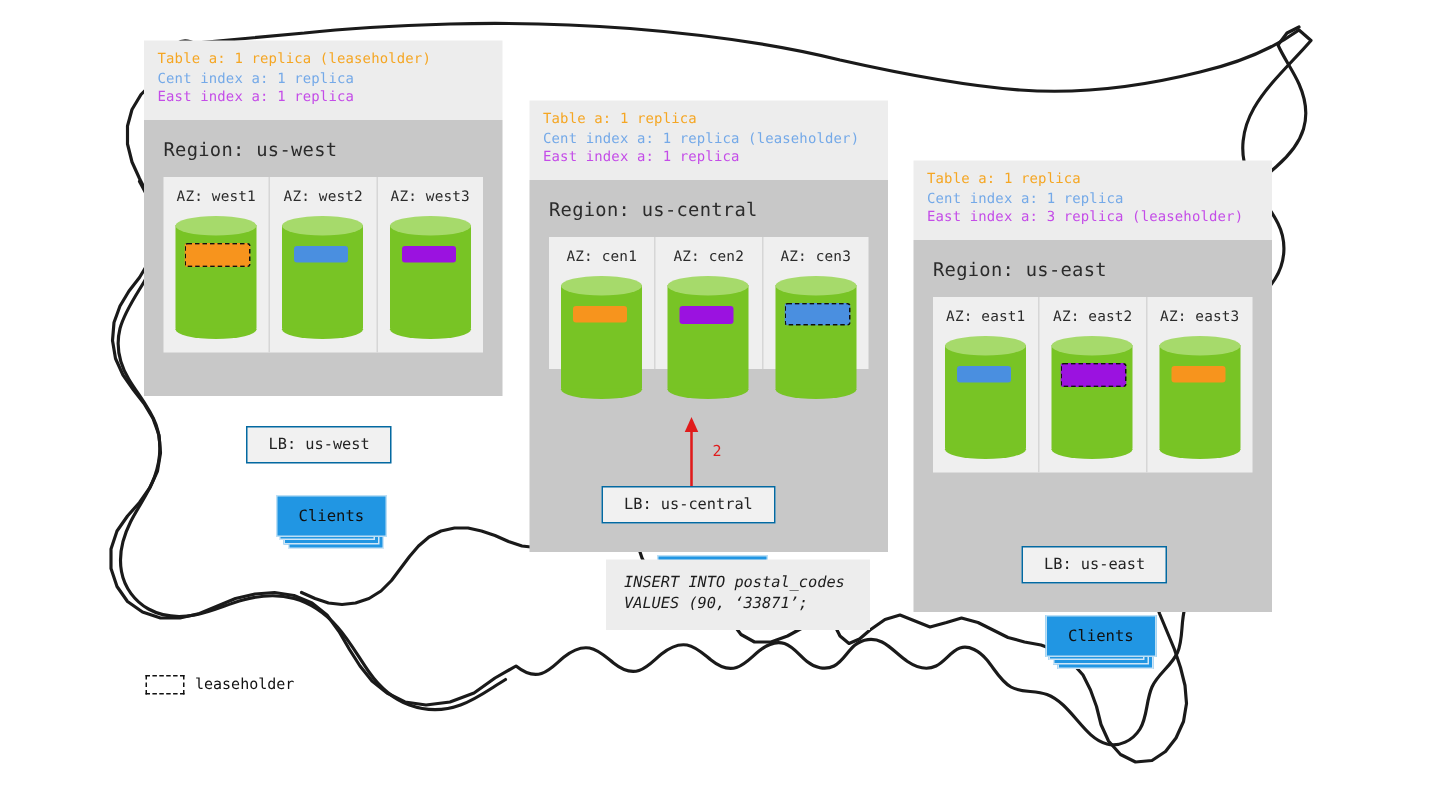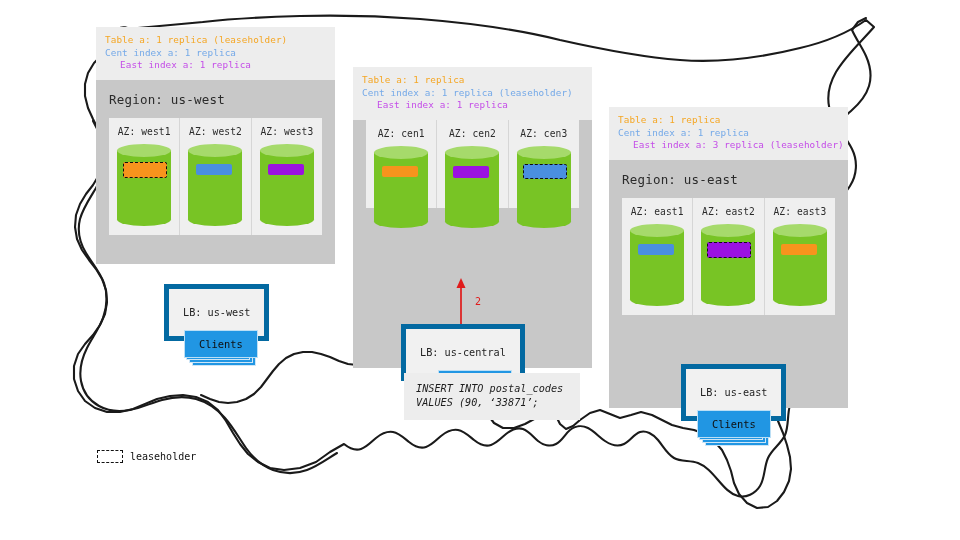--- a/index.html
+++ b/index.html
@@ -17,21 +17,21 @@
   .replica-box{
     background:#ededed;
     padding:7px 9px 8px 9px;
     font-size:9.3px;
     line-height:12.6px;
     letter-spacing:0.1px;
     white-space:nowrap;
   }
   .rl-table{color:#f5a623;}
   .rl-cent {color:#74a9e8;}
-  .rl-east {color:#c44ce8;margin-left:15px;}
+  .rl-east {color:#c44ce8;}
 
   .region-body{background:#c8c8c8;padding:0;}
   .region-title{
     color:#2b2b2b;font-size:12.5px;padding:12px 0 11px 13px;letter-spacing:0.2px;
   }
   .az-strip{
     background:#efefef;margin:0 13px;display:flex;position:relative;
   }
   .az-cell{
     flex:1;padding:8px 0 14px 0;text-align:center;position:relative;
@@ -44,22 +44,22 @@
   .cyl-body{position:absolute;left:0;right:0;top:6px;bottom:7px;background:#78c425;}
   .cyl-top{position:absolute;left:0;right:0;top:0;height:13px;border-radius:50%/50%;
            background:#a6da6b;}
   .cyl-bot{position:absolute;left:0;right:0;bottom:0;height:13px;border-radius:50%/50%;
            background:#78c425;}
   .band{position:absolute;border-radius:2px;z-index:4;}
   .band.leaseholder{border:1.6px dashed #101010;}
 
   
   .lb{
-    position:absolute;background:#f1f1f1;border:5px solid #0369a1;
-    font-size:10.2px;color:#232323;text-align:center;padding:18px 14px;white-space:nowrap;
+    position:absolute;background:#f1f1f1;border:1px solid #0369a1;
+    font-size:10.2px;color:#232323;text-align:center;padding:6px 14px;white-space:nowrap;
     z-index:6;
   }
   
   .clients{position:absolute;z-index:6;}
   .clients .sheet{position:absolute;background:#2196e3;border:1px solid #cfe6f7;}
   .clients .front{
     position:relative;background:#2196e3;border:1px solid #bcdff5;color:#101010;
     font-size:10.4px;text-align:center;padding:7px 14px;white-space:nowrap;
   }
   .sql{
@@ -202,20 +202,21 @@
     </div>
   </div>
 
   <div class="region" style="left:353px;top:67px;width:239px;">
     <div class="replica-box">
       <div class="rl-table">Table a: 1 replica</div>
       <div class="rl-cent">Cent index a: 1 replica (leaseholder)</div>
       <div class="rl-east">East index a: 1 replica</div>
     </div>
     <div class="region-body" style="height:248px;position:relative;">
+      <div class="region-title">Region: us-central</div>
       <div class="az-strip" style="height:88px;">
         <div class="az-cell">
           <div class="az-label">AZ: cen1</div>
           <div class="cyl" style="width:54px;height:82px;">
             <div class="cyl-bot"></div>
             <div class="cyl-body"></div>
             <div class="cyl-top"></div>
             <div class="band" style="left:8px;top:20px;width:36px;height:11px;background:#f7941d;"></div>
           </div>
         </div>

